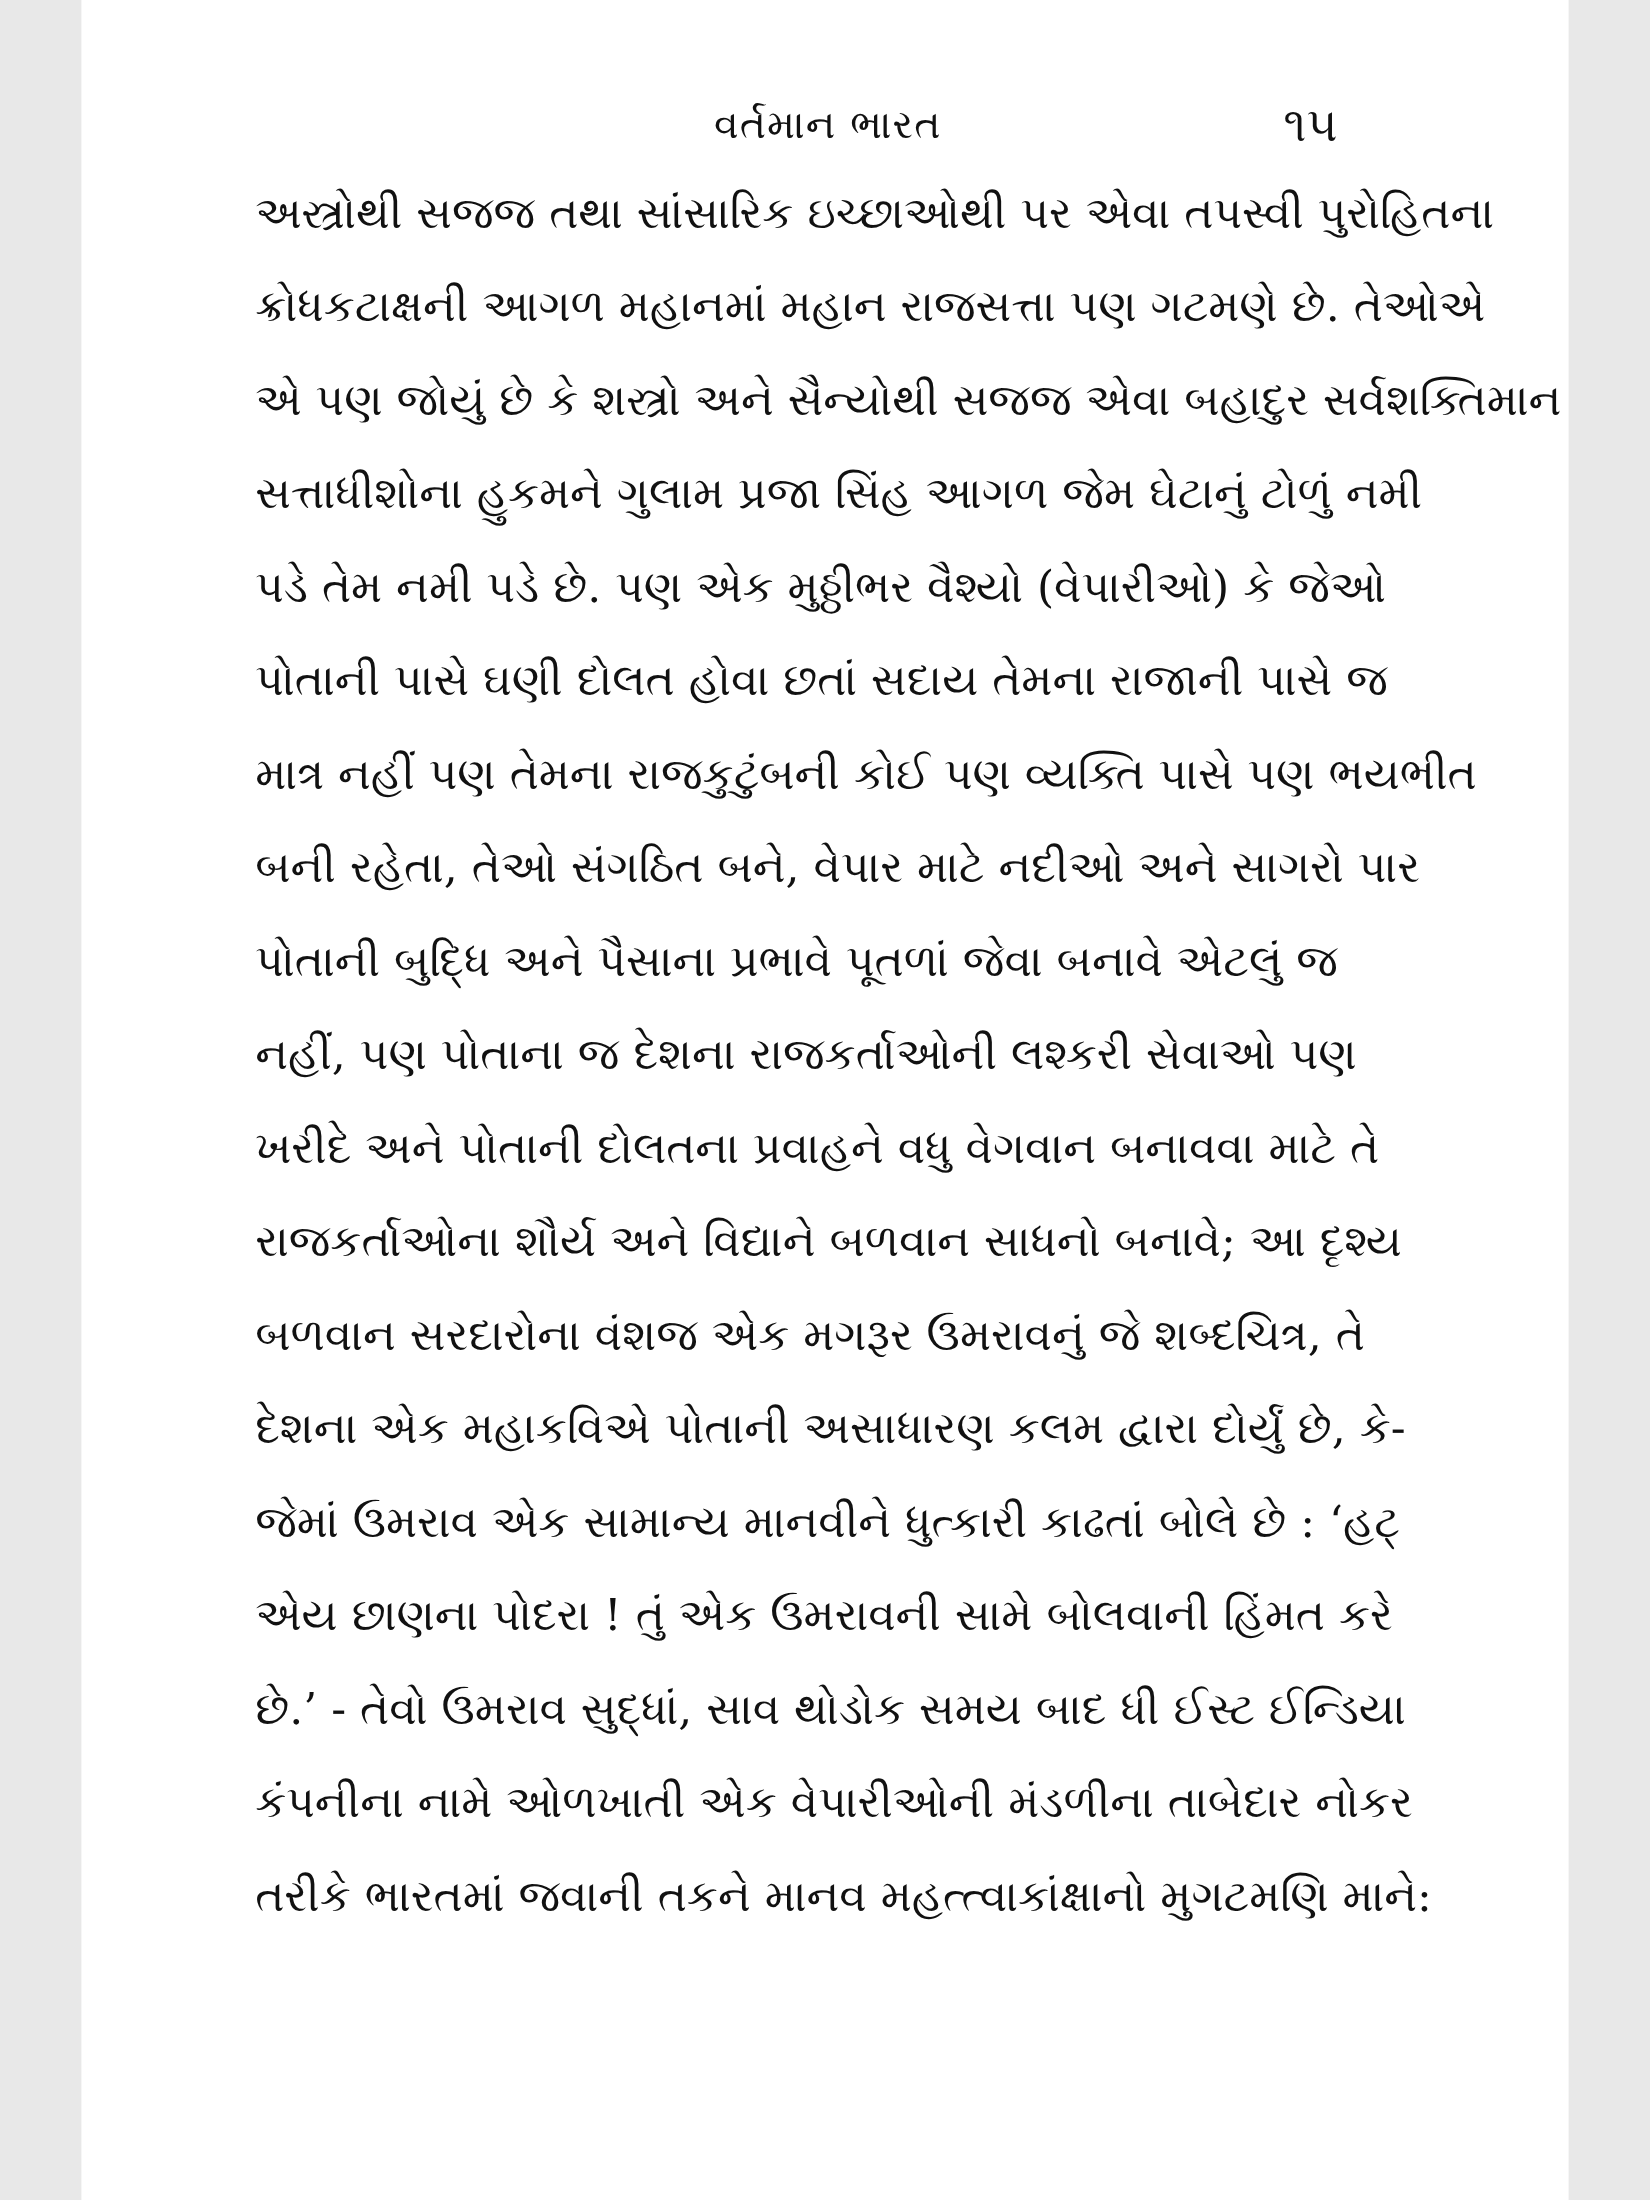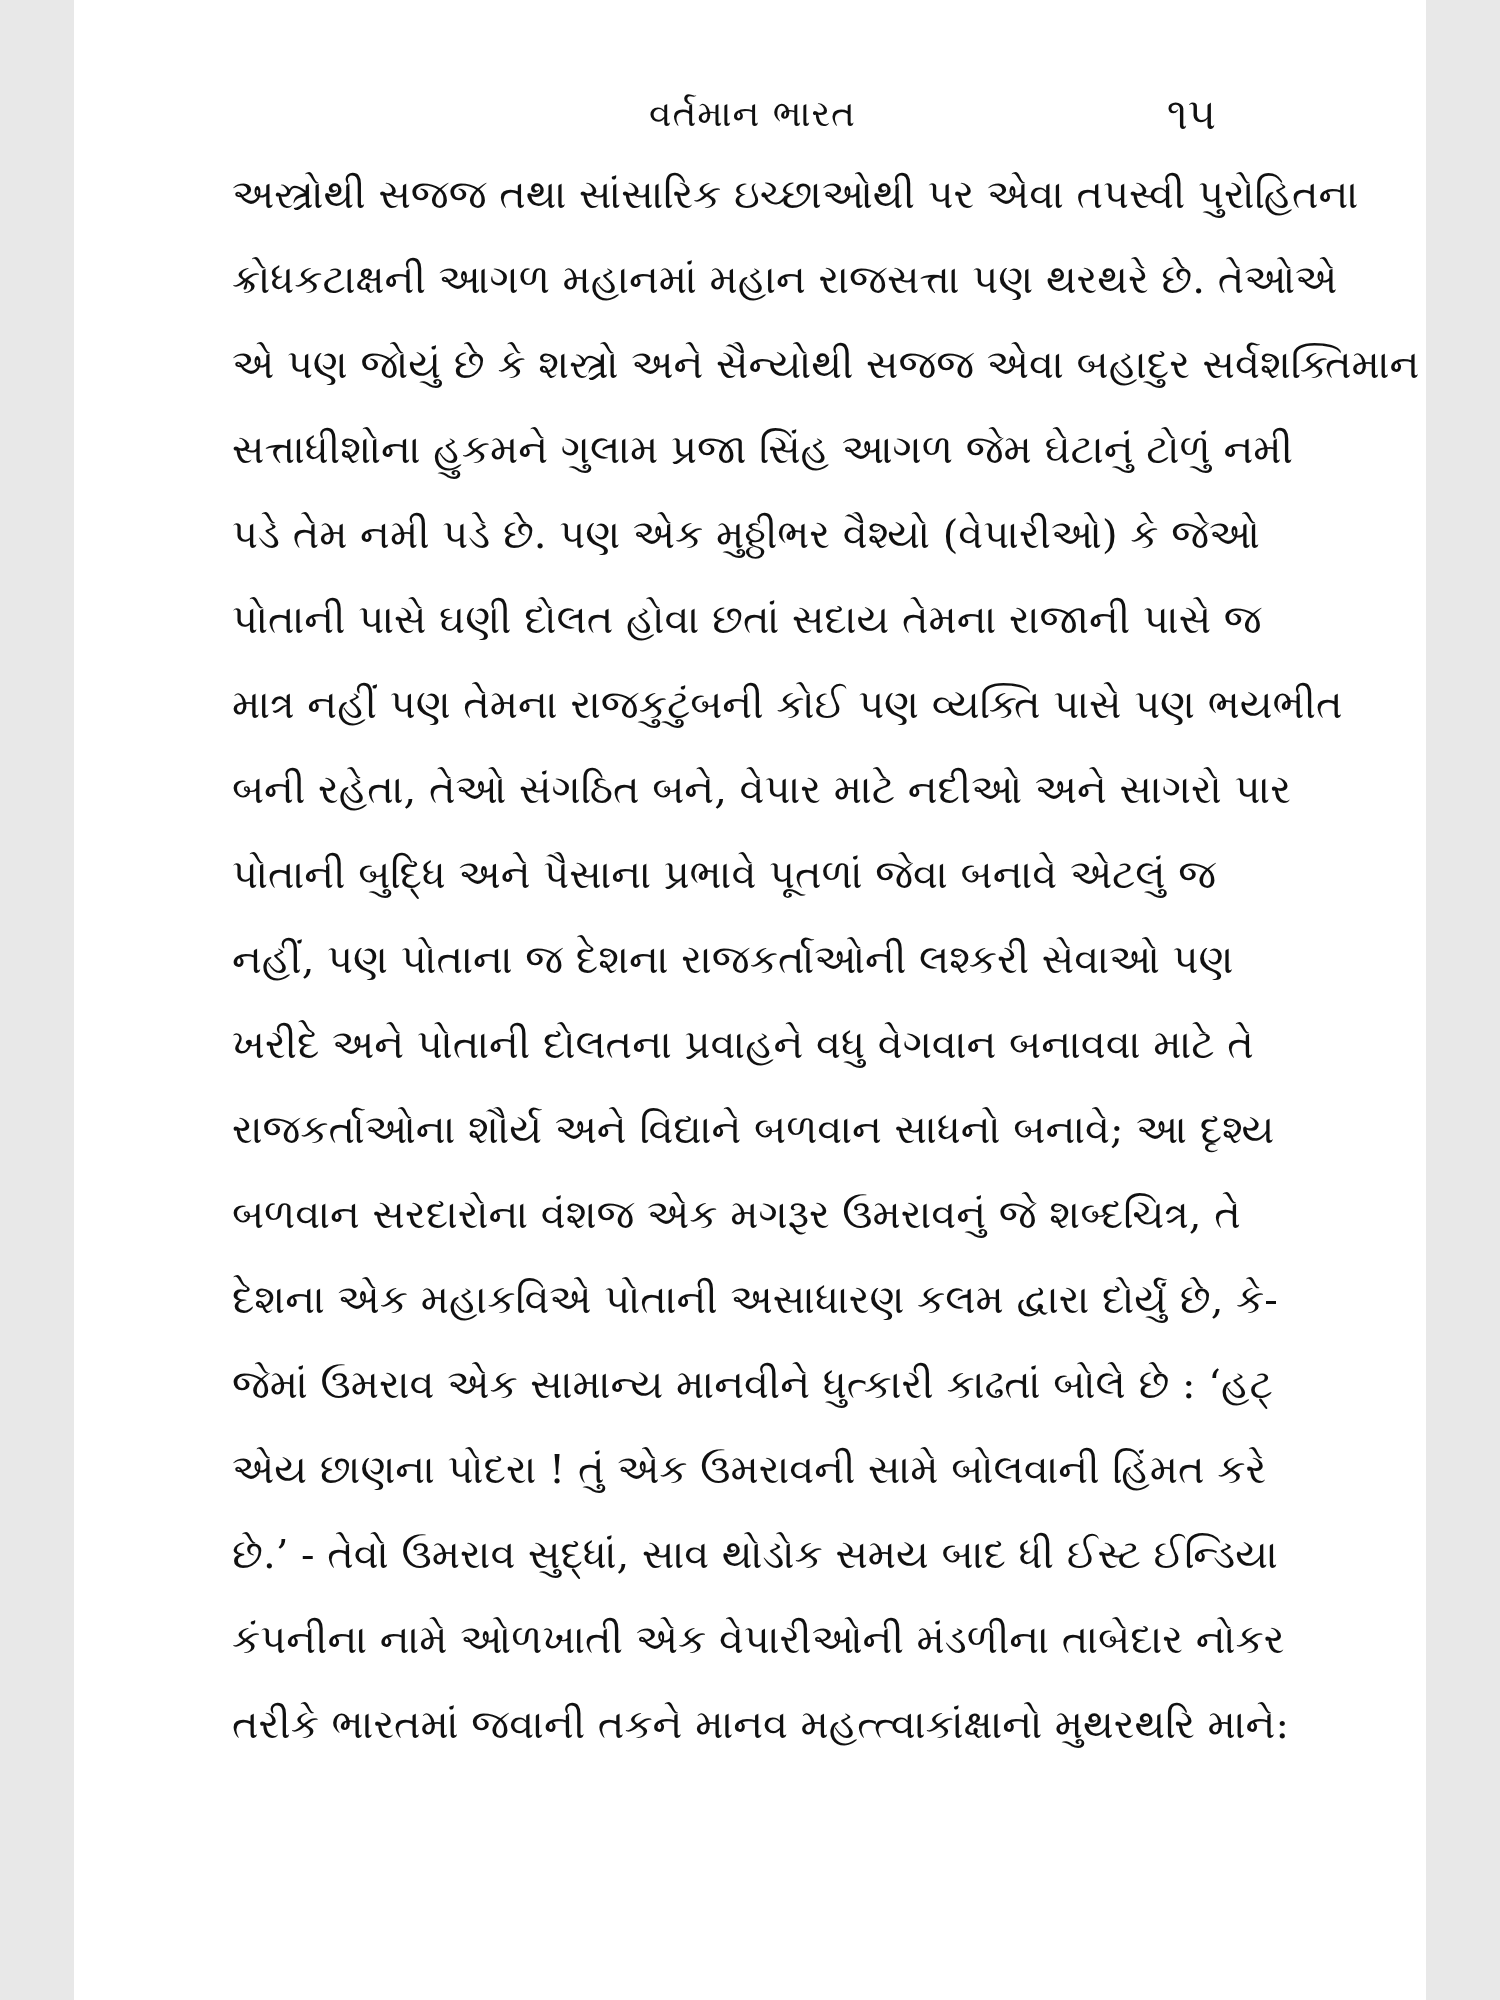--- a/index.html
+++ b/index.html
@@ -69,33 +69,33 @@
 
 <div class="page">
 
   <div class="running-header">
     <div class="running-title">વર્તમાન ભારત</div>
     <div class="page-number">૧૫</div>
   </div>
 
   <div class="body-text">
     <div class="text-line">અસ્ત્રોથી સજજ તથા સાંસારિક ઇચ્છાઓથી પર એવા તપસ્વી પુરોહિતના</div>
-    <div class="text-line">ક્રોધકટાક્ષની આગળ મહાનમાં મહાન રાજસત્તા પણ થરથરે છે. તેઓએ</div>
+    <div class="text-line">ક્રોધકટાક્ષની આગળ મહાનમાં મહાન રાજસત્તા પણ ગટમણે છે. તેઓએ</div>
     <div class="text-line">એ પણ જોયું છે કે શસ્ત્રો અને સૈન્યોથી સજજ એવા બહાદુર સર્વશક્તિમાન</div>
     <div class="text-line">સત્તાધીશોના હુકમને ગુલામ પ્રજા સિંહ આગળ જેમ ઘેટાનું ટોળું નમી</div>
     <div class="text-line">પડે તેમ નમી પડે છે. પણ એક મુઠ્ઠીભર વૈશ્યો (વેપારીઓ) કે જેઓ</div>
     <div class="text-line">પોતાની પાસે ઘણી દોલત હોવા છતાં સદાય તેમના રાજાની પાસે જ</div>
     <div class="text-line">માત્ર નહીં પણ તેમના રાજકુટુંબની કોઈ પણ વ્યક્તિ પાસે પણ ભયભીત</div>
     <div class="text-line">બની રહેતા, તેઓ સંગઠિત બને, વેપાર માટે નદીઓ અને સાગરો પાર</div>
     <div class="text-line">પોતાની બુદ્ધિ અને પૈસાના પ્રભાવે પૂતળાં જેવા બનાવે એટલું જ</div>
     <div class="text-line">નહીં, પણ પોતાના જ દેશના રાજકર્તાઓની લશ્કરી સેવાઓ પણ</div>
     <div class="text-line">ખરીદે અને પોતાની દોલતના પ્રવાહને વધુ વેગવાન બનાવવા માટે તે</div>
     <div class="text-line">રાજકર્તાઓના શૌર્ય અને વિદ્યાને બળવાન સાધનો બનાવે; આ દૃશ્ય</div>
     <div class="text-line">બળવાન સરદારોના વંશજ એક મગરૂર ઉમરાવનું જે શબ્દચિત્ર, તે</div>
     <div class="text-line">દેશના એક મહાકવિએ પોતાની અસાધારણ કલમ દ્વારા દોર્યું છે, કે-</div>
     <div class="text-line">જેમાં ઉમરાવ એક સામાન્ય માનવીને ધુત્કારી કાઢતાં બોલે છે : ‘હટ્</div>
     <div class="text-line">એય છાણના પોદરા ! તું એક ઉમરાવની સામે બોલવાની હિંમત કરે</div>
     <div class="text-line">છે.’ - તેવો ઉમરાવ સુદ્ધાં, સાવ થોડોક સમય બાદ ધી ઈસ્ટ ઈન્ડિયા</div>
     <div class="text-line">કંપનીના નામે ઓળખાતી એક વેપારીઓની મંડળીના તાબેદાર નોકર</div>
-    <div class="text-line">તરીકે ભારતમાં જવાની તકને માનવ મહત્ત્વાકાંક્ષાનો મુથરથરિ માને:</div>
+    <div class="text-line">તરીકે ભારતમાં જવાની તકને માનવ મહત્ત્વાકાંક્ષાનો મુગટમણિ માને:</div>
   </div>
 
 </div>
 
 </body></html>

